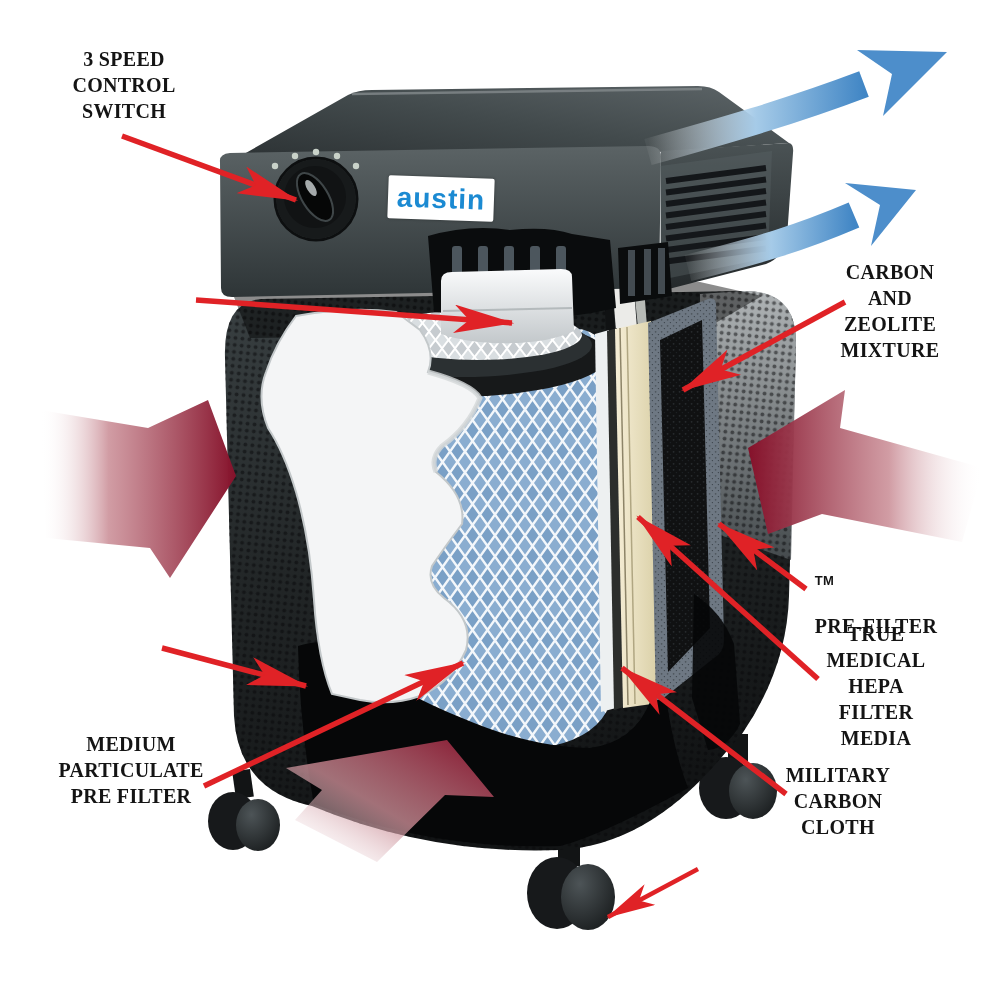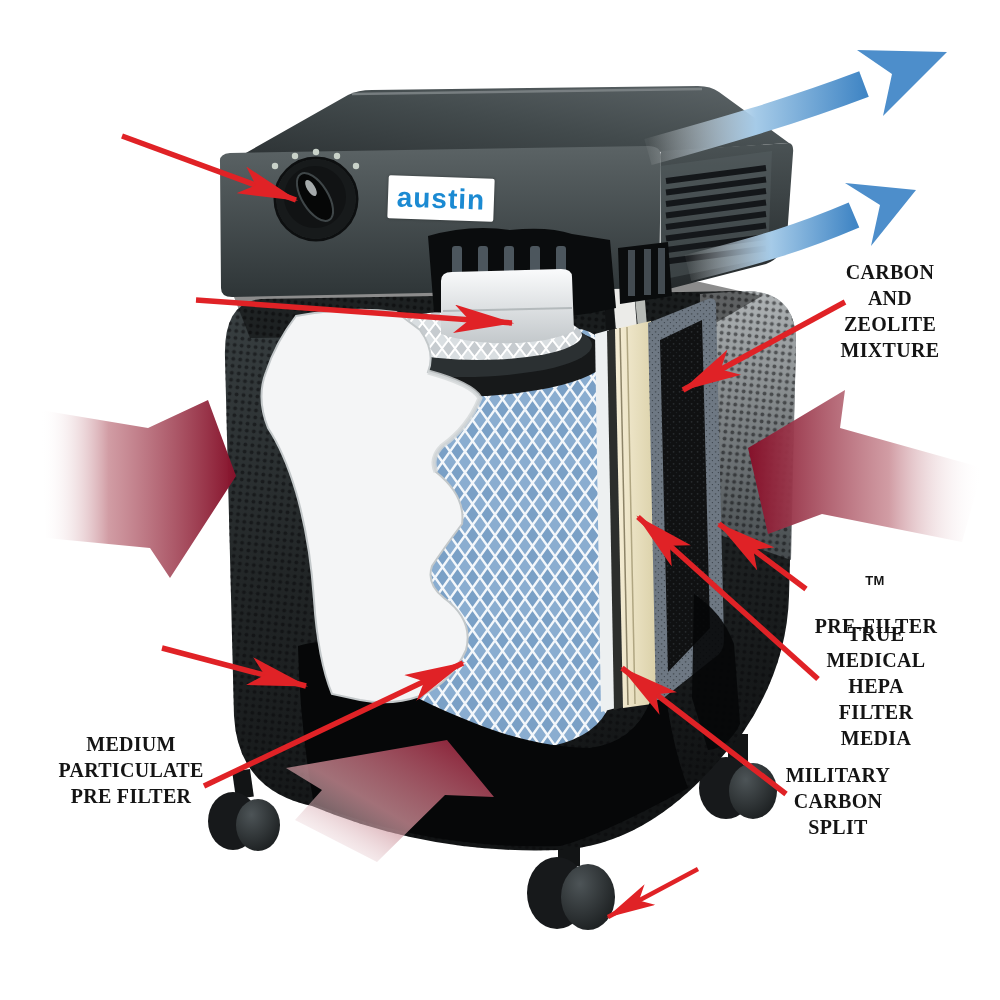--- a/index.html
+++ b/index.html
@@ -10,21 +10,21 @@
     --logo-text:#1b8ad2;
     --logo-background:#ffffff;
   }
   html,body{margin:0;padding:0;background:#fff;}
   .stage{position:relative;width:1000px;height:1000px;background:#ffffff;overflow:hidden;
          font-family:"Liberation Serif",serif;}
   .art{position:absolute;left:0;top:0;z-index:1;}
   .lab{position:absolute;z-index:3;transform:translateX(-50%);text-align:center;
        font:700 20px/26px "Liberation Serif",serif;color:var(--label-text);
        white-space:pre-line;letter-spacing:.3px;}
-  .tm-row{font:700 13px/13px "Liberation Sans",sans-serif;text-align:center;padding-right:2px;}
+  .tm-row{font:700 13px/13px "Liberation Sans",sans-serif;text-align:left;padding-right:2px;}
   .badge{position:absolute;z-index:2;left:388px;top:177px;width:106px;height:43px;
          background:var(--logo-background);transform:rotate(2deg);border-radius:2px;
          display:flex;align-items:center;justify-content:center;
          font:700 28px "Liberation Sans",sans-serif;color:var(--logo-text);letter-spacing:1px;
          box-shadow:0 0 3px rgba(0,0,0,.35);}
   .co{stroke:var(--callout-arrow);fill:none;}
 </style>
 </head>
 <body>
 
@@ -240,32 +240,35 @@
     <line class="co" x1="204" y1="786" x2="463" y2="663" marker-end="url(#dart)"></line>
     <line class="co" x1="806" y1="589" x2="719" y2="524" marker-end="url(#dart)"></line>
     <line class="co" x1="818" y1="679" x2="638" y2="517" marker-end="url(#dart)"></line>
     <line class="co" x1="786" y1="794" x2="622" y2="668" marker-end="url(#dart)"></line>
     <line class="co" x1="698" y1="869" x2="608" y2="917" stroke-width="4.5" marker-end="url(#dart)"></line>
   </g>
 </svg>
 
 <div class="badge">austin</div>
 
+<div class="lab" style="left:124px;top:46px">3 SPEED
+CONTROL
+SWITCH</div>
 <div class="lab" style="left:890px;top:259px">CARBON
 AND
 ZEOLITE
 MIXTURE</div>
 <div class="lab" style="left:876px;top:548px">
   <div class="tm-row">TM</div>
   <div>PRE-FILTER</div>
 </div>
 <div class="lab" style="left:876px;top:621px">TRUE
 MEDICAL
 HEPA FILTER
 MEDIA</div>
 <div class="lab" style="left:131px;top:731px">MEDIUM
 PARTICULATE
 PRE FILTER</div>
 <div class="lab" style="left:838px;top:762px">MILITARY
 CARBON
-SPLIT</div>
+CLOTH</div>
 
 </div>
 
 </body></html>

